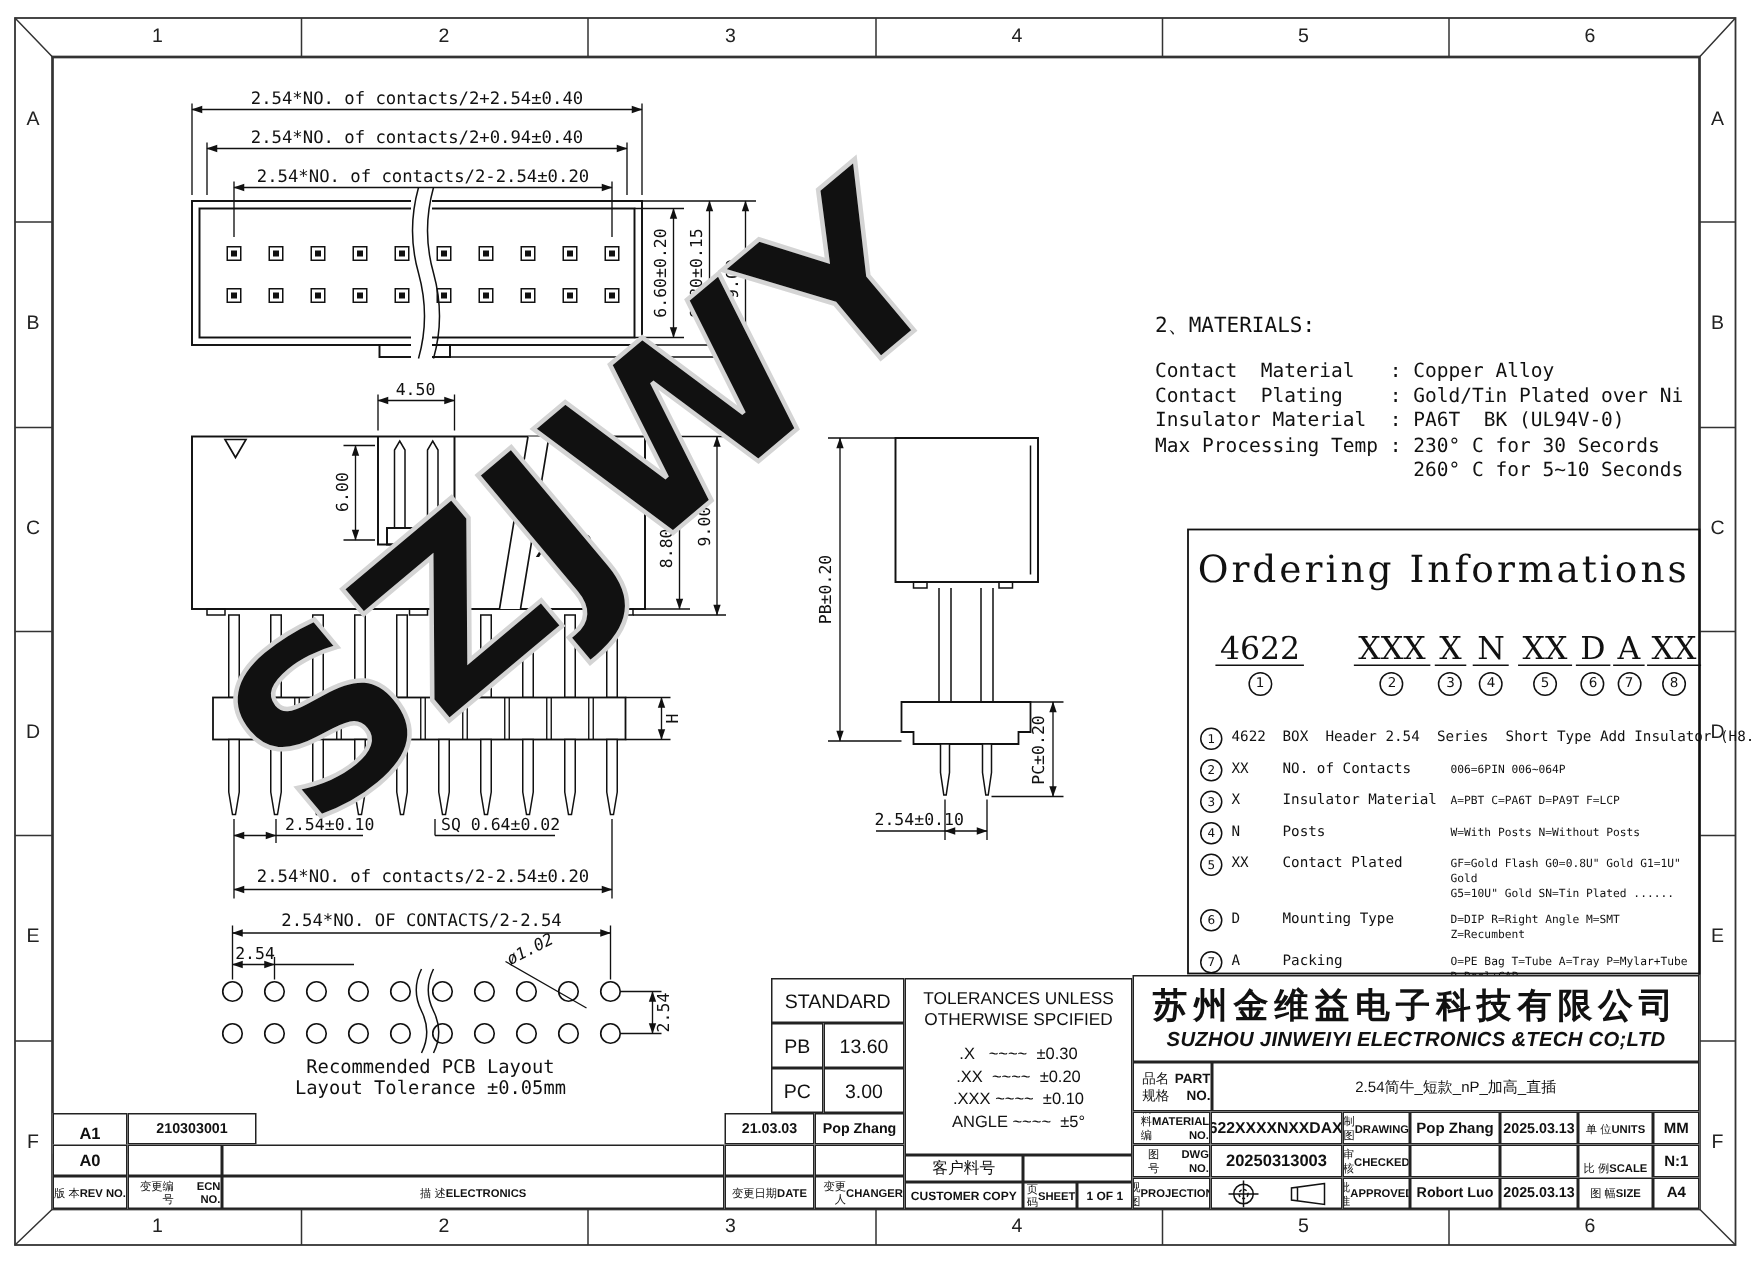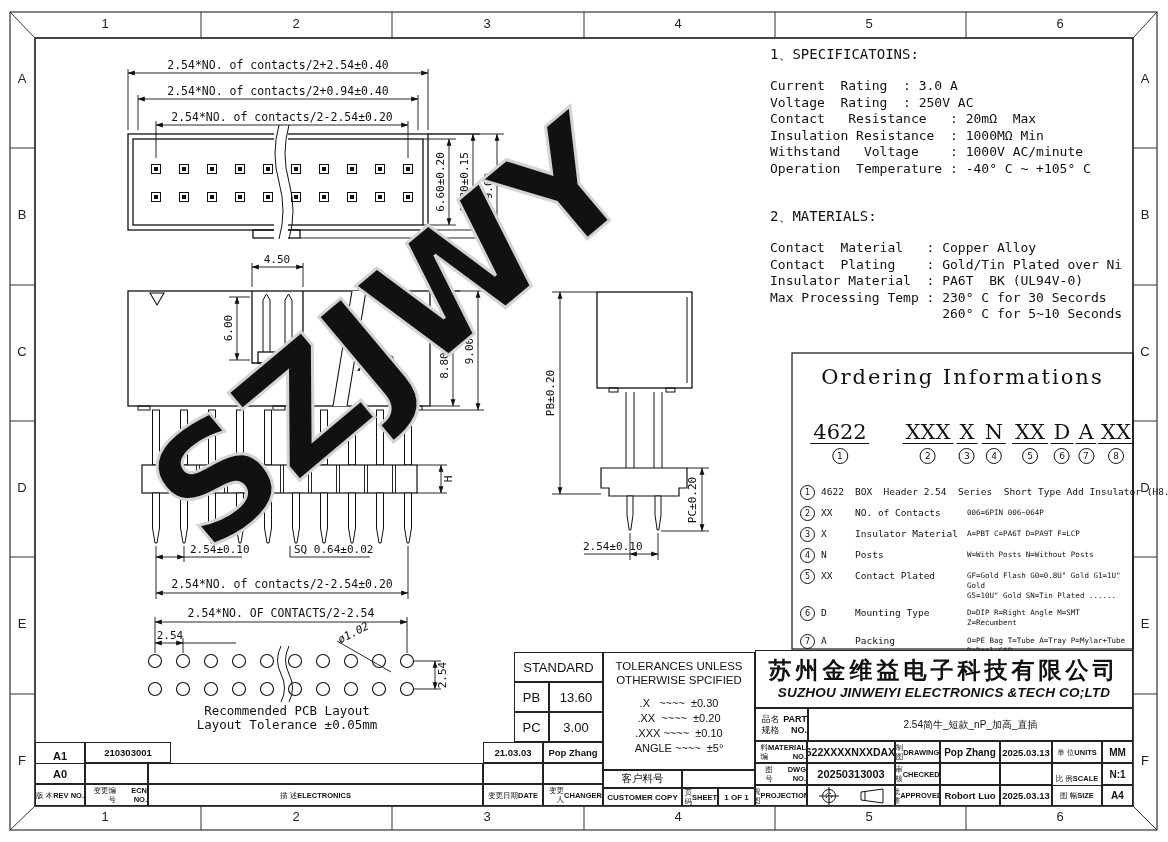--- a/index.html
+++ b/index.html
@@ -8,21 +8,21 @@
   svg text{fill:#111;}
   .dt{font-family:"DejaVu Sans Mono",monospace;font-size:11.5px;}
   .dts{font-family:"DejaVu Sans Mono",monospace;font-size:11px;}
   .zone{position:absolute;width:40px;text-align:center;font-size:13px;color:#222;}
   .zoneL{position:absolute;width:24px;text-align:center;font-size:13px;color:#222;}
   .spec-block{position:absolute;left:770px;width:370px;}
   .spec-title{font-family:"DejaVu Sans Mono",monospace;font-size:14px;margin-bottom:14px;}
   .spec-body{font-family:"DejaVu Sans Mono",monospace;font-size:13px;line-height:16.5px;white-space:pre;margin:0;}
   
   .ord{position:absolute;left:792px;top:353px;width:341px;height:296px;}
-  .ord-title{margin-top:12px;text-align:center;font-family:"DejaVu Serif",serif;font-size:21px;letter-spacing:2px;}
+  .ord-title{margin-top:12px;text-align:center;font-family:"DejaVu Serif",serif;font-size:25px;letter-spacing:2px;}
   .pn-row{position:absolute;top:68px;left:0;right:0;height:62px;}
   .pn-group{position:absolute;transform:translateX(-50%);text-align:center;}
   .pn-t{display:block;font-family:"DejaVu Serif",serif;font-size:21px;line-height:1.05;border-bottom:1.5px solid #111;padding:0 3px;}
   .circ{display:inline-flex;width:14px;height:14px;border:1px solid #111;border-radius:50%;font-size:9px;
         align-items:center;justify-content:center;margin-top:4px;font-family:"DejaVu Sans",sans-serif;}
   .ord-rows{position:absolute;top:132px;left:8px;right:3px;}
   .ord-row{display:flex;align-items:flex-start;margin-bottom:6px;font-family:"DejaVu Sans Mono",monospace;}
   .ord-row .circ{margin:0 6px 0 0;flex:0 0 13px;width:13px;height:13px;font-size:8px;}
   .ord-code{width:34px;flex-shrink:0;font-size:9.5px;padding-top:1px;}
   .ord-name{min-width:112px;flex-shrink:0;font-size:9.5px;padding-top:1px;white-space:pre;}
@@ -293,29 +293,20 @@
 <div class="zoneL" style="left:10px;top:616px;">E</div>
 <div class="zoneL" style="left:10px;top:753px;">F</div>
 
 <div class="zoneL" style="left:1133px;top:71px;">A</div>
 <div class="zoneL" style="left:1133px;top:207px;">B</div>
 <div class="zoneL" style="left:1133px;top:344px;">C</div>
 <div class="zoneL" style="left:1133px;top:480px;">D</div>
 <div class="zoneL" style="left:1133px;top:616px;">E</div>
 <div class="zoneL" style="left:1133px;top:753px;">F</div>
 
-<div class="spec-block" style="top:46px;">
-  <div class="spec-title">1、SPECIFICATOINS:</div>
-  <pre class="spec-body">Current  Rating  : 3.0 A
-Voltage  Rating  : 250V AC
-Contact   Resistance   : 20mΩ  Max
-Insulation Resistance  : 1000MΩ Min
-Withstand   Voltage    : 1000V AC/minute
-Operation  Temperature : -40° C ~ +105° C</pre>
-</div>
 
 <div class="spec-block" style="top:208px;">
   <div class="spec-title">2、MATERIALS:</div>
   <pre class="spec-body">Contact  Material   : Copper Alloy
 Contact  Plating    : Gold/Tin Plated over Ni
 Insulator Material  : PA6T  BK (UL94V-0)
 Max Processing Temp : 230° C for 30 Secords
                       260° C for 5~10 Seconds</pre>
 </div>
 

